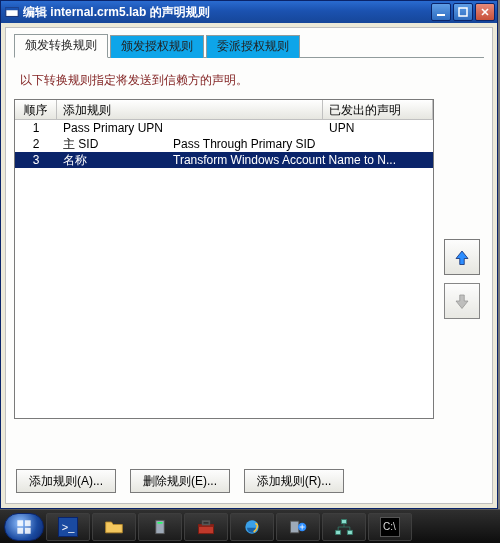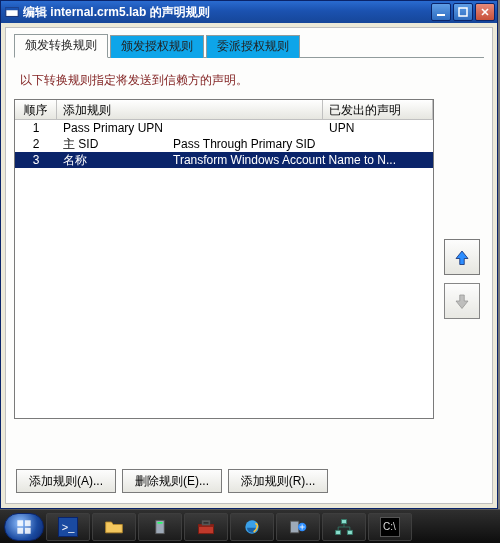--- a/index.html
+++ b/index.html
@@ -159,21 +159,21 @@
     background: linear-gradient(to bottom,#fdfdfd,#e6e6e0);
     display: flex; align-items: center; justify-content: center;
     cursor: default;
   }
   .arrow-btn svg { width: 18px; height: 18px; }
   .arrow-btn.disabled { opacity: 0.9; }
   .arrow-btn.disabled svg { filter: grayscale(1); opacity: 0.5; }
 
   .button-row {
     display: flex;
-    gap: 6px;
+    gap: 14px;
     padding: 16px 2px 4px 2px;
   }
   .btn {
     min-width: 100px;
     height: 24px;
     border: 1px solid #7a7a7a;
     background: linear-gradient(to bottom,#fdfdfd,#e6e6e0);
     padding: 0 10px;
     display: flex; align-items: center; justify-content: center;
     cursor: default;

